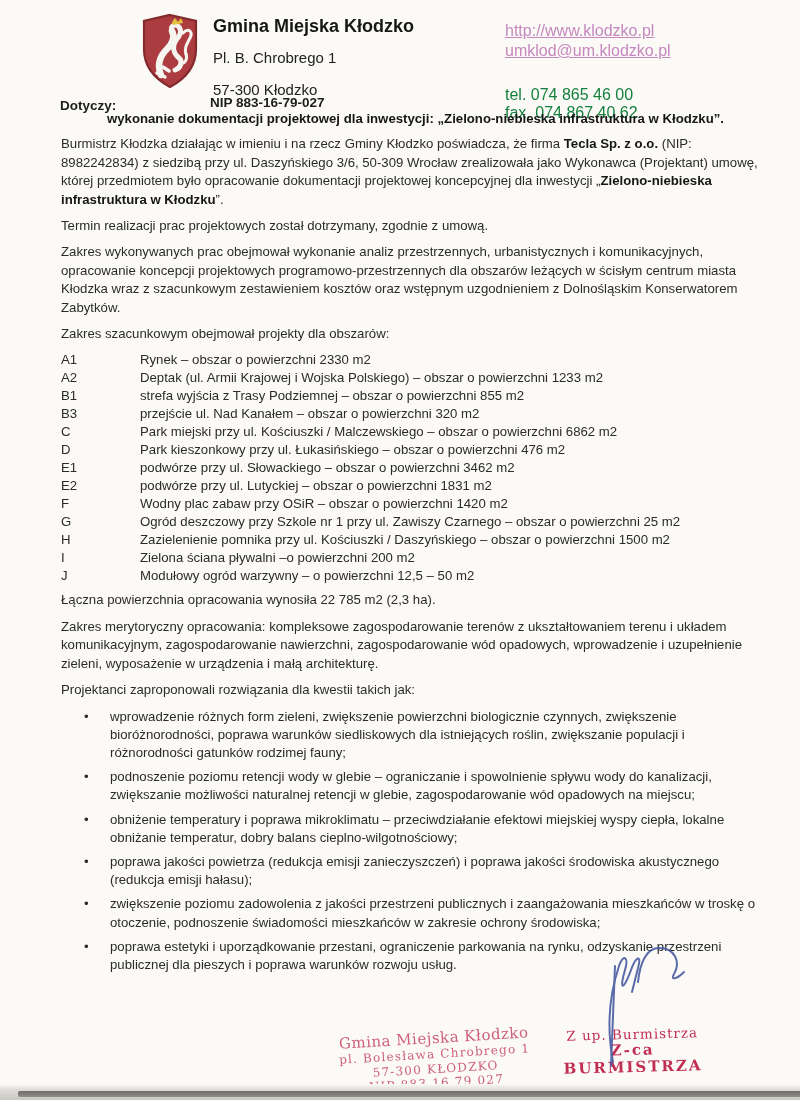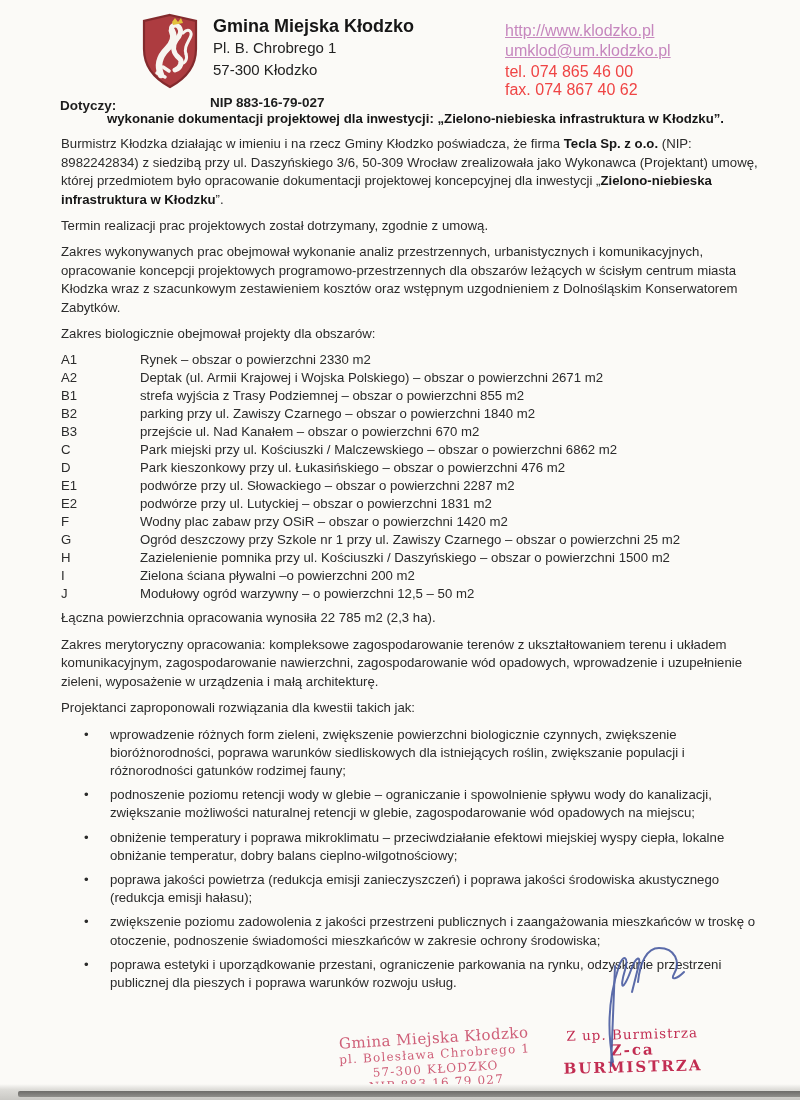--- a/index.html
+++ b/index.html
@@ -5,24 +5,24 @@
   html,body{margin:0;padding:0;background:#e9e8e5;}
   .page{
     position:relative; width:800px; height:1100px; margin:0 auto;
     background:#fbfaf7; overflow:hidden;
     font-family:"Liberation Sans", sans-serif; color:#2b2b2b;
   }
   
   .coat{position:absolute; left:139px; top:13px; width:62px; height:76px;}
   .org{position:absolute; left:213px; top:15px; line-height:22px;}
   .org .name{font-size:18px; font-weight:bold; color:#161616;}
-  .org .addr{font-size:15px; color:#222;}
+  .org .addr{font-size:15px; color:#222;margin-top:10px;}
   .contact{position:absolute; left:505px; top:21px; font-size:16px; line-height:20px;}
   .contact a{color:#c687be; text-decoration:underline; cursor:pointer;}
-  .contact .phones{margin-top:2px; color:#ef4444; line-height:18px;}
+  .contact .phones{margin-top:25px; color:#15803d; line-height:18px;}
   .nip-line{position:absolute; left:210px; top:95px; font-size:13.5px; font-weight:bold; color:#1d1d1d;}
   .dotyczy{position:absolute; left:60px; top:98px; font-size:13.5px; font-weight:bold; color:#1d1d1d;}
   
   .content{position:absolute; left:61px; top:110px; width:709px; font-size:13.2px; line-height:18.4px;}
   .subject{font-weight:bold; color:#161616; margin:0 0 7px;text-align:center;}
   .doc-title{text-align:center; font-weight:bold; font-size:13.6px; color:#161616; margin:0 0 8px;}
   .content p{margin:0 0 8px;}
   .content b{color:#161616;}
   .areas{margin:6px 0 6px;}
   .area-row{display:flex; line-height:18px;align-items:center;}
@@ -89,62 +89,58 @@
   <div class="dotyczy">Dotyczy:</div>
   <div class="nip-line">NIP 883-16-79-027</div>
 
   <div class="content">
     <div class="subject">wykonanie dokumentacji projektowej dla inwestycji: „Zielono-niebieska infrastruktura w Kłodzku”.</div>
 
     <p><span>Burmistrz Kłodzka działając w imieniu i na rzecz Gminy Kłodzko poświadcza, że firma </span><b>Tecla Sp. z o.o.</b><span> (NIP: 8982242834) z siedzibą przy ul. Daszyńskiego 3/6, 50-309 Wrocław zrealizowała jako Wykonawca (Projektant) umowę, której przedmiotem było opracowanie dokumentacji projektowej koncepcyjnej dla inwestycji „</span><b>Zielono-niebieska infrastruktura w Kłodzku</b><span>”.</span></p>
 
     <p>Termin realizacji prac projektowych został dotrzymany, zgodnie z umową.</p>
     <p>Zakres wykonywanych prac obejmował wykonanie analiz przestrzennych, urbanistycznych i komunikacyjnych, opracowanie koncepcji projektowych programowo-przestrzennych dla obszarów leżących w ścisłym centrum miasta Kłodzka wraz z szacunkowym zestawieniem kosztów oraz wstępnym uzgodnieniem z Dolnośląskim Konserwatorem Zabytków.</p>
-    <p>Zakres biologicznie obejmował projekty dla obszarów:</p>
+    <p>Zakres szacunkowym obejmował projekty dla obszarów:</p>
 
     <div class="areas">
 
         <div class="area-row">
           <span class="area-code">A1</span>
           <span class="area-desc">Rynek – obszar o powierzchni 2330 m2</span>
         </div>
 
         <div class="area-row">
           <span class="area-code">A2</span>
-          <span class="area-desc">Deptak (ul. Armii Krajowej i Wojska Polskiego) – obszar o powierzchni 2671 m2</span>
+          <span class="area-desc">Deptak (ul. Armii Krajowej i Wojska Polskiego) – obszar o powierzchni 1233 m2</span>
         </div>
 
         <div class="area-row">
           <span class="area-code">B1</span>
           <span class="area-desc">strefa wyjścia z Trasy Podziemnej – obszar o powierzchni 855 m2</span>
         </div>
 
-        <div class="area-row">
-          <span class="area-code">B2</span>
-          <span class="area-desc">parking przy ul. Zawiszy Czarnego – obszar o powierzchni 1840 m2</span>
-        </div>
 
         <div class="area-row">
           <span class="area-code">B3</span>
-          <span class="area-desc">przejście ul. Nad Kanałem – obszar o powierzchni 670 m2</span>
+          <span class="area-desc">przejście ul. Nad Kanałem – obszar o powierzchni 320 m2</span>
         </div>
 
         <div class="area-row">
           <span class="area-code">C</span>
           <span class="area-desc">Park miejski przy ul. Kościuszki / Malczewskiego – obszar o powierzchni 6862 m2</span>
         </div>
 
         <div class="area-row">
           <span class="area-code">D</span>
           <span class="area-desc">Park kieszonkowy przy ul. Łukasińskiego – obszar o powierzchni 476 m2</span>
         </div>
 
         <div class="area-row">
           <span class="area-code">E1</span>
-          <span class="area-desc">podwórze przy ul. Słowackiego – obszar o powierzchni 2287 m2</span>
+          <span class="area-desc">podwórze przy ul. Słowackiego – obszar o powierzchni 3462 m2</span>
         </div>
 
         <div class="area-row">
           <span class="area-code">E2</span>
           <span class="area-desc">podwórze przy ul. Lutyckiej – obszar o powierzchni 1831 m2</span>
         </div>
 
         <div class="area-row">
           <span class="area-code">F</span>
           <span class="area-desc">Wodny plac zabaw przy OSiR – obszar o powierzchni 1420 m2</span>

